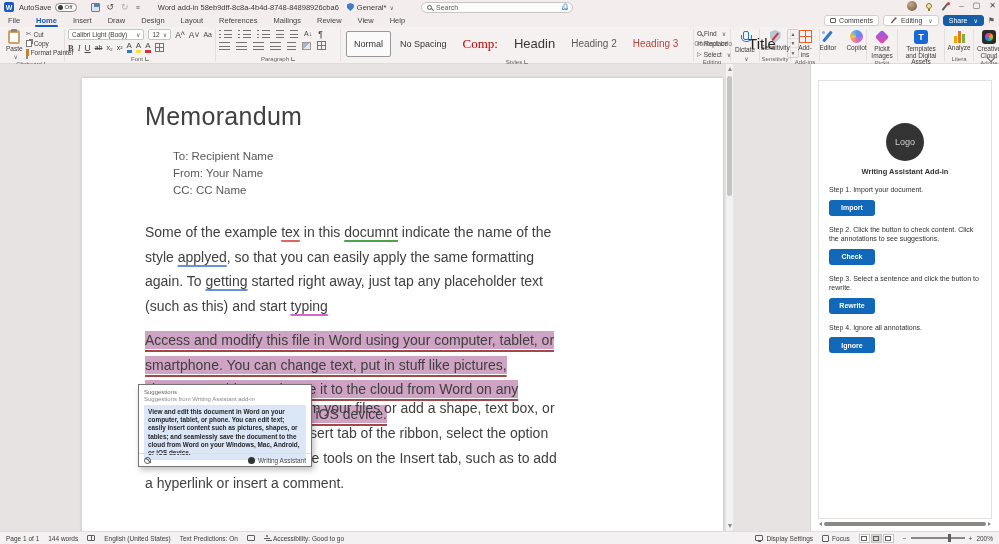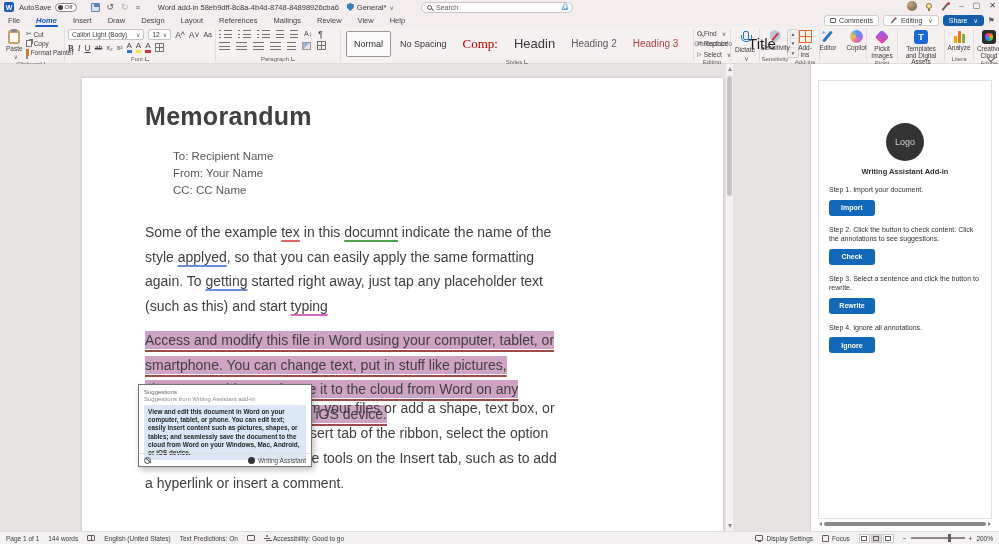--- a/index.html
+++ b/index.html
@@ -29,21 +29,21 @@
   .avatar{width:10px;height:10px;border-radius:50%;background:radial-gradient(circle at 35% 30%,#c9a784,#6b5846);}
   .bulb{width:6px;height:6px;border-radius:50%;border:1px solid #8a7a30;background:#f6e6a2;position:relative;}
   .bulb:after{content:"";position:absolute;left:1px;bottom:-3px;width:2px;height:2px;background:#8a7a30;}
   .pen{width:9px;height:9px;position:relative;}
   .pen:before{content:"";position:absolute;left:3px;top:1px;width:2px;height:8px;background:#605e5c;transform:rotate(40deg);}
   .pen:after{content:"";position:absolute;right:0;top:0;width:3px;height:3px;border-radius:50%;background:#d13438;}
   .winbtn{font-size:8px;color:#444;line-height:10px;}
   
   .tabsrow{left:0;top:14px;width:999px;height:13px;background:#f3edee;display:flex;align-items:center;font-size:7.5px;color:#444;}
   .tab{padding:1px 8px;position:relative;}
-  .tab.active{color:#175abd;font-weight:bold;font-style:italic;}
+  .tab.active{color:#175abd;font-weight:bold;}
   .tab.active:after{content:"";position:absolute;left:7px;right:7px;bottom:-1px;height:2px;background:#175abd;border-radius:1px;}
   .tabs-right{position:absolute;right:4px;top:1px;display:flex;align-items:center;gap:4px;}
   .pillbtn{height:11px;border:1px solid #d1cfcd;border-radius:3px;background:#fff;display:flex;align-items:center;padding:0 5px;gap:3px;font-size:7px;color:#3b3a39;}
   .pillbtn.share{background:#155ea8;border-color:#155ea8;color:#fff;}
   .cmt-ic{width:6px;height:5px;border:1px solid #605e5c;border-radius:1px;}
   .pin{font-size:8px;color:#605e5c;}
   
   .ribbon{left:0;top:27px;width:999px;height:37px;background:#f6f1f1;border-bottom:1px solid #dedbda;display:flex;}
   .rgroup{display:flex;flex-direction:column;position:relative;flex:none;}
   .rbody{flex:1;display:flex;align-items:flex-start;padding:2px 3px 0 3px;}
@@ -110,21 +110,21 @@
   .ribbon-collapse{position:absolute;right:5px;bottom:2px;width:6px;height:6px;border-right:1.5px solid #605e5c;border-bottom:1.5px solid #605e5c;transform:rotate(45deg);}
   
   .ruler{left:60px;top:68px;width:675px;height:9px;background:#f1eded;position:absolute;}
   .ruler-active{position:absolute;left:85px;width:480px;top:0;height:9px;background:#fcfbfb;}
   .ruler-ticks{position:absolute;left:22px;right:10px;top:3.5px;height:2px;background:repeating-linear-gradient(to right,#b8b4b3 0 1px,transparent 1px 12px);}
   .ruler-num{position:absolute;top:1px;font-size:6px;color:#8a8886;}
   .ind{position:absolute;width:5px;height:5px;background:#b5b2b0;top:2px;clip-path:polygon(50% 0,100% 50%,50% 100%,0 50%);}
   
   .canvas{left:0;top:64px;width:810px;height:467px;background:#e7e3e3;overflow:hidden;}
   .page{position:absolute;left:82px;top:14px;width:641px;height:460px;background:#fff;box-shadow:0 0 3px rgba(0,0,0,.2);}
-  .doc-title-text{position:absolute;left:63px;top:24px;font-size:25px;font-weight:700;color:#404040;letter-spacing:.3px;}
+  .doc-title-text{position:absolute;left:63px;top:24px;font-size:25px;font-weight:400;color:#404040;letter-spacing:.3px;}
   .memo-lines{position:absolute;left:63px;top:70px;font-size:11.5px;color:#595959;line-height:17px;margin-left:28px;}
   .body-para{position:absolute;left:63px;width:414px;font-size:14px;line-height:24.6px;color:#3f3f3f;}
   .u-red{text-decoration:underline;text-decoration-color:#e06666;text-decoration-thickness:1.5px;text-underline-offset:3px;}
   .u-green{text-decoration:underline;text-decoration-color:#4ea24e;text-decoration-thickness:1.5px;text-underline-offset:3px;}
   .u-blue{text-decoration:underline;text-decoration-color:#6b8fd4;text-decoration-thickness:1.5px;text-underline-offset:3px;}
   .u-magenta{text-decoration:underline;text-decoration-color:#d966c9;text-decoration-thickness:1.5px;text-underline-offset:3px;}
   .hl{background:#cfa3c3;-webkit-box-decoration-break:clone;box-decoration-break:clone;padding:1px 0;text-decoration:underline;text-decoration-color:#a24848;text-decoration-thickness:1.5px;text-underline-offset:4.5px;}
   .vscroll{position:absolute;left:726px;top:0;width:7px;height:467px;background:#f3f1f1;}
   .vscroll .thumb{position:absolute;left:1px;top:12px;width:5px;height:120px;background:#c6c4c2;border-radius:3px;}
   .vscroll .arr{position:absolute;left:1.5px;width:0;height:0;border-left:2.5px solid transparent;border-right:2.5px solid transparent;}

